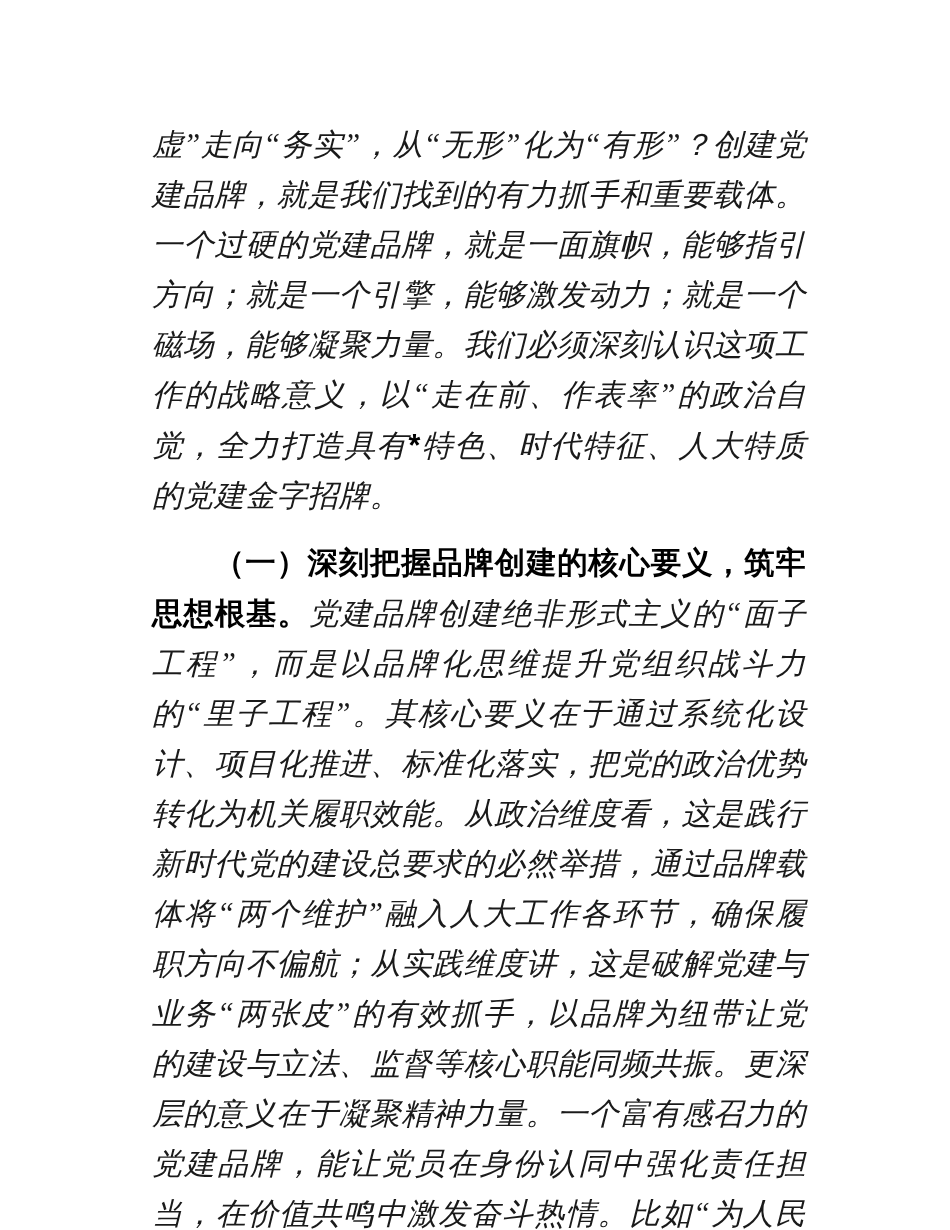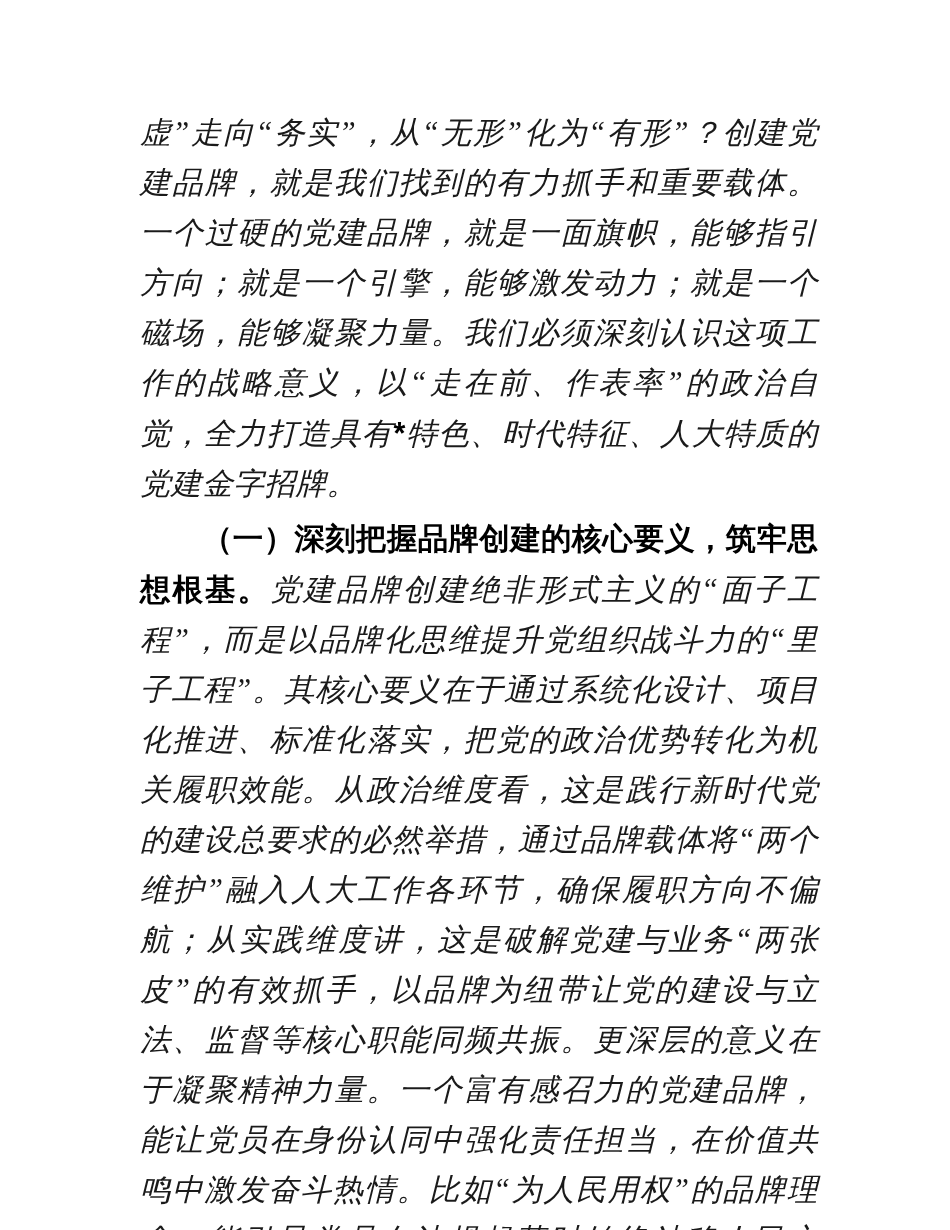--- a/index.html
+++ b/index.html
@@ -24,21 +24,21 @@
 
   .text-column {
     position: absolute;
     left: 136px;
     top: 104px;
     width: 686px;
   }
 
   
   .para {
-    margin: 4px;
+    margin: 16px;
     font-family: "Liberation Serif", "DejaVu Serif", serif;
     font-size: 30.5px;
     line-height: 50px;
     color: #1a1a1a;
     text-align: justify;
     text-justify: inter-character;
     text-align-last: left;
     letter-spacing: 0.6px;
     font-style: italic;
     font-synthesis: style weight;

